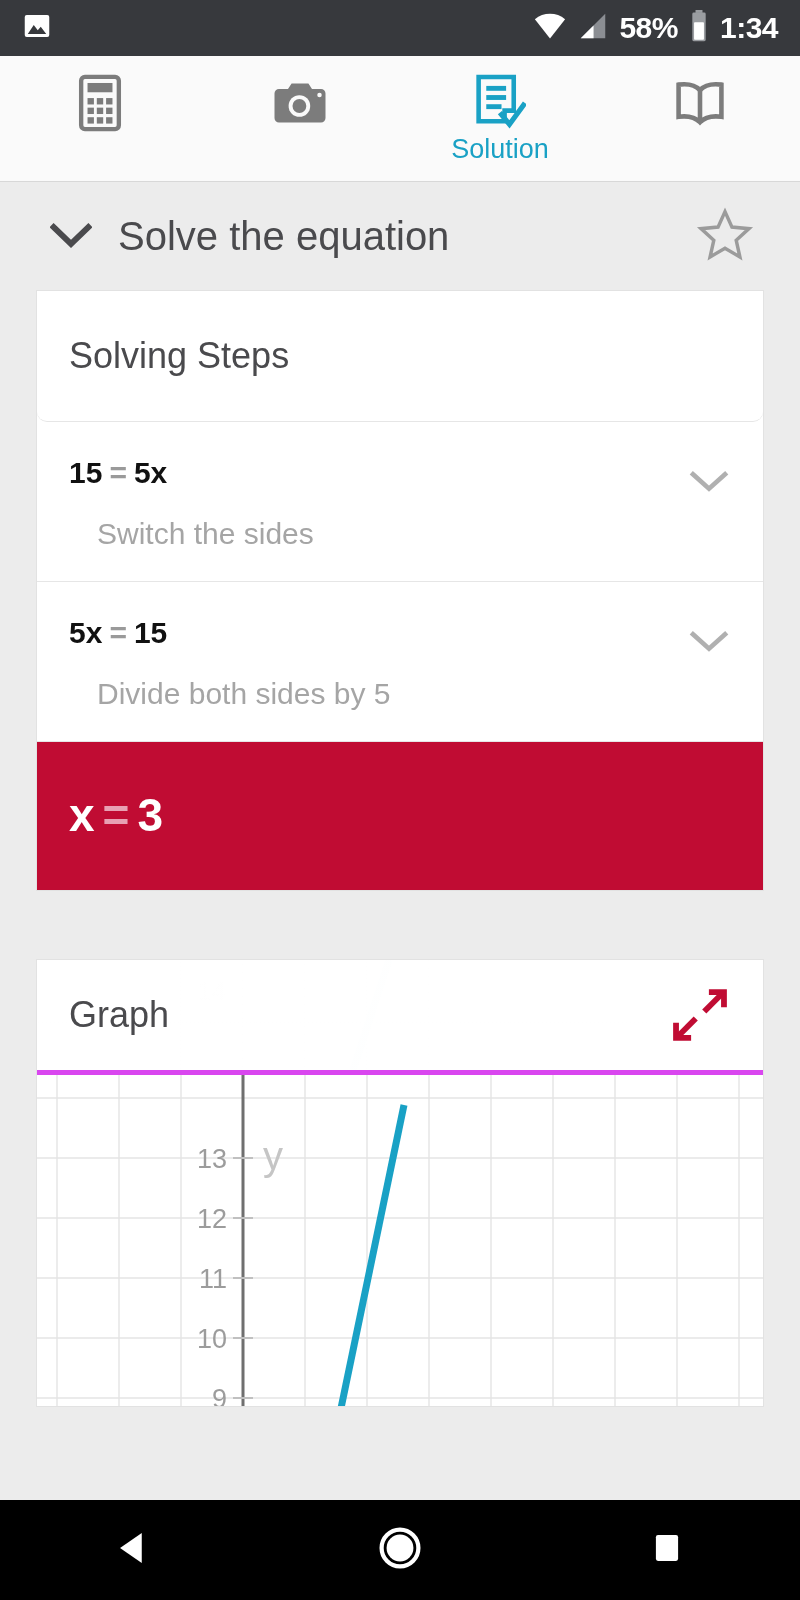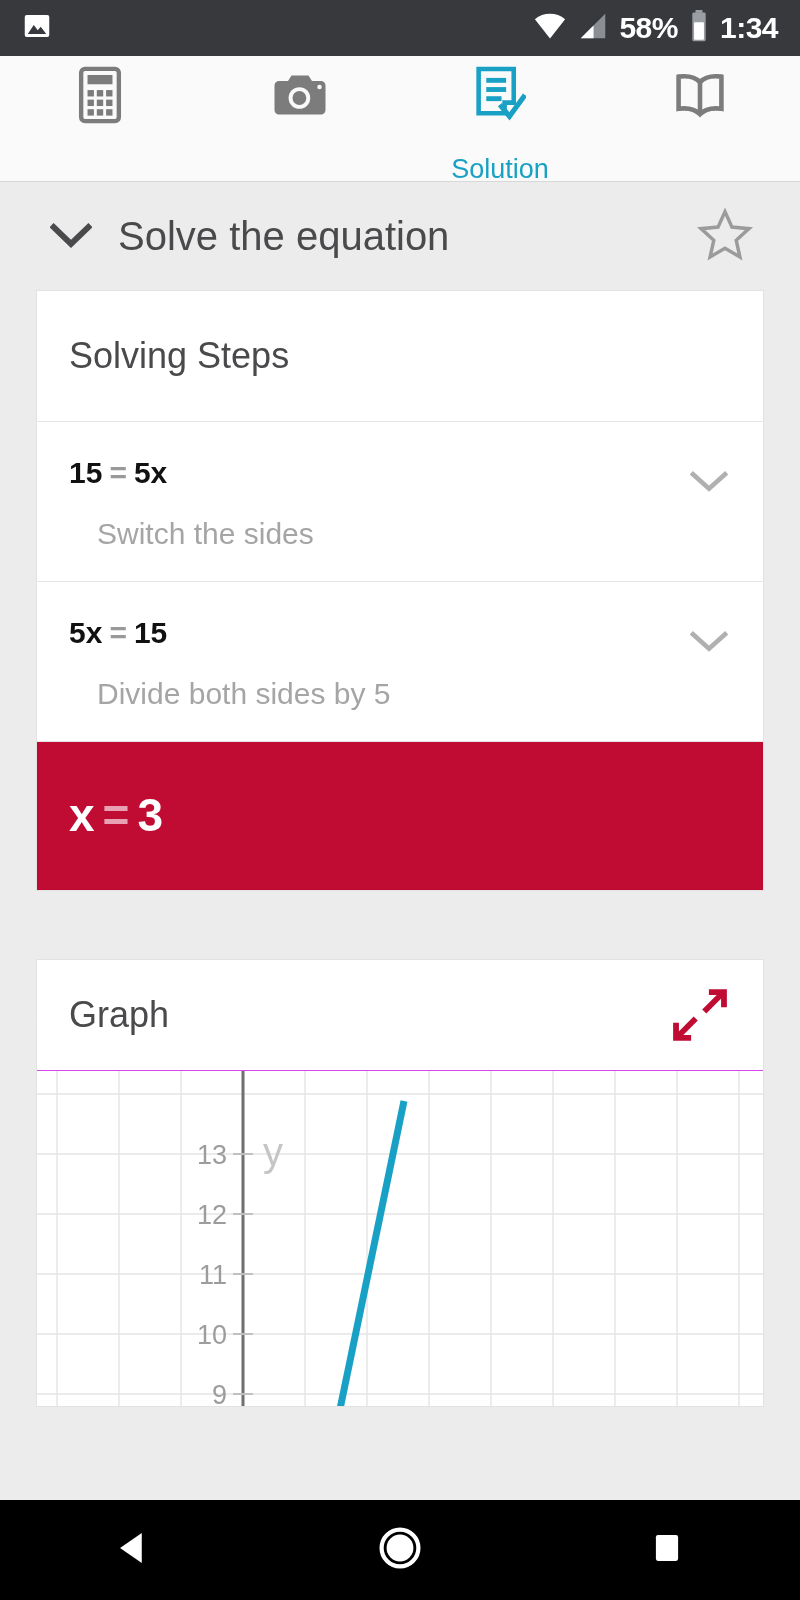--- a/index.html
+++ b/index.html
@@ -22,22 +22,22 @@
   .sb-time{font-size:30px;font-weight:bold;letter-spacing:-.5px;}
 
   
   .tabbar{
     height:126px;width:800px;background:#fafafa;
     display:flex;align-items:flex-start;position:relative;
     border-bottom:1px solid #d8d8d8;
   }
   .tab{
     flex:1;height:158px;display:flex;flex-direction:column;
-    align-items:center;justify-content:flex-start;padding-top:10px;
-    position:relative;cursor:pointer;gap:28px;
+    align-items:center;justify-content:flex-start;padding-top:18px;
+    position:relative;cursor:pointer;
   }
   .tab .ico{height:58px;display:flex;align-items:center;justify-content:center;}
   .tab-label{
     font-size:27px;color:#19a1c5;margin-top:2px;letter-spacing:0px;
   }
   .tab-underline{
     position:absolute;bottom:0;left:50%;transform:translateX(-50%);
     width:176px;height:8px;background:#19a1c5;
   }
 
@@ -58,20 +58,21 @@
   .star-btn{margin-left:auto;display:flex;cursor:pointer;}
 
   
   .card{
     background:#fff;margin:0 36px;border:1px solid #e2e2e2;
     position:relative;
   }
   .card-title{
     font-size:36px;color:#4a4a4d;padding:44px 12px 44px 32px;
     border-bottom:1px solid #e6e6e6;
+    border-radius:10px;
   }
 
   .step{
     padding:34px 32px 30px 32px;border-bottom:1px solid #e6e6e6;
     position:relative;cursor:pointer;
   }
   .step-eq{
     font-size:30px;color:#111;font-weight:bold;letter-spacing:0px;
     line-height:1.1;
   }
@@ -100,21 +101,21 @@
   }
   .graph-head{
     height:110px;display:flex;align-items:center;padding:0 34px 0 32px;
     position:relative;z-index:3;
     background:linear-gradient(to bottom,rgba(255,255,255,.97),rgba(255,255,255,.97));
   }
   .graph-title{font-size:36px;color:#4a4a4d;}
   .expand-btn{margin-left:auto;cursor:pointer;display:flex;}
   .graph-plot{
     position:absolute;left:0;top:110px;width:100%;height:338px;
-    background:#fff;border-top:1px solid #d946ef;overflow:hidden;
+    background:#fff;border-top:5px solid #d946ef;overflow:hidden;
   }
   .ghost-plot{
     position:absolute;left:0;top:0;width:100%;height:110px;
     opacity:.13;overflow:hidden;z-index:1;
   }
 
   
   .navbar{
     position:absolute;bottom:0;left:0;width:800px;height:100px;
     background:#000;display:flex;align-items:center;justify-content:space-around;

